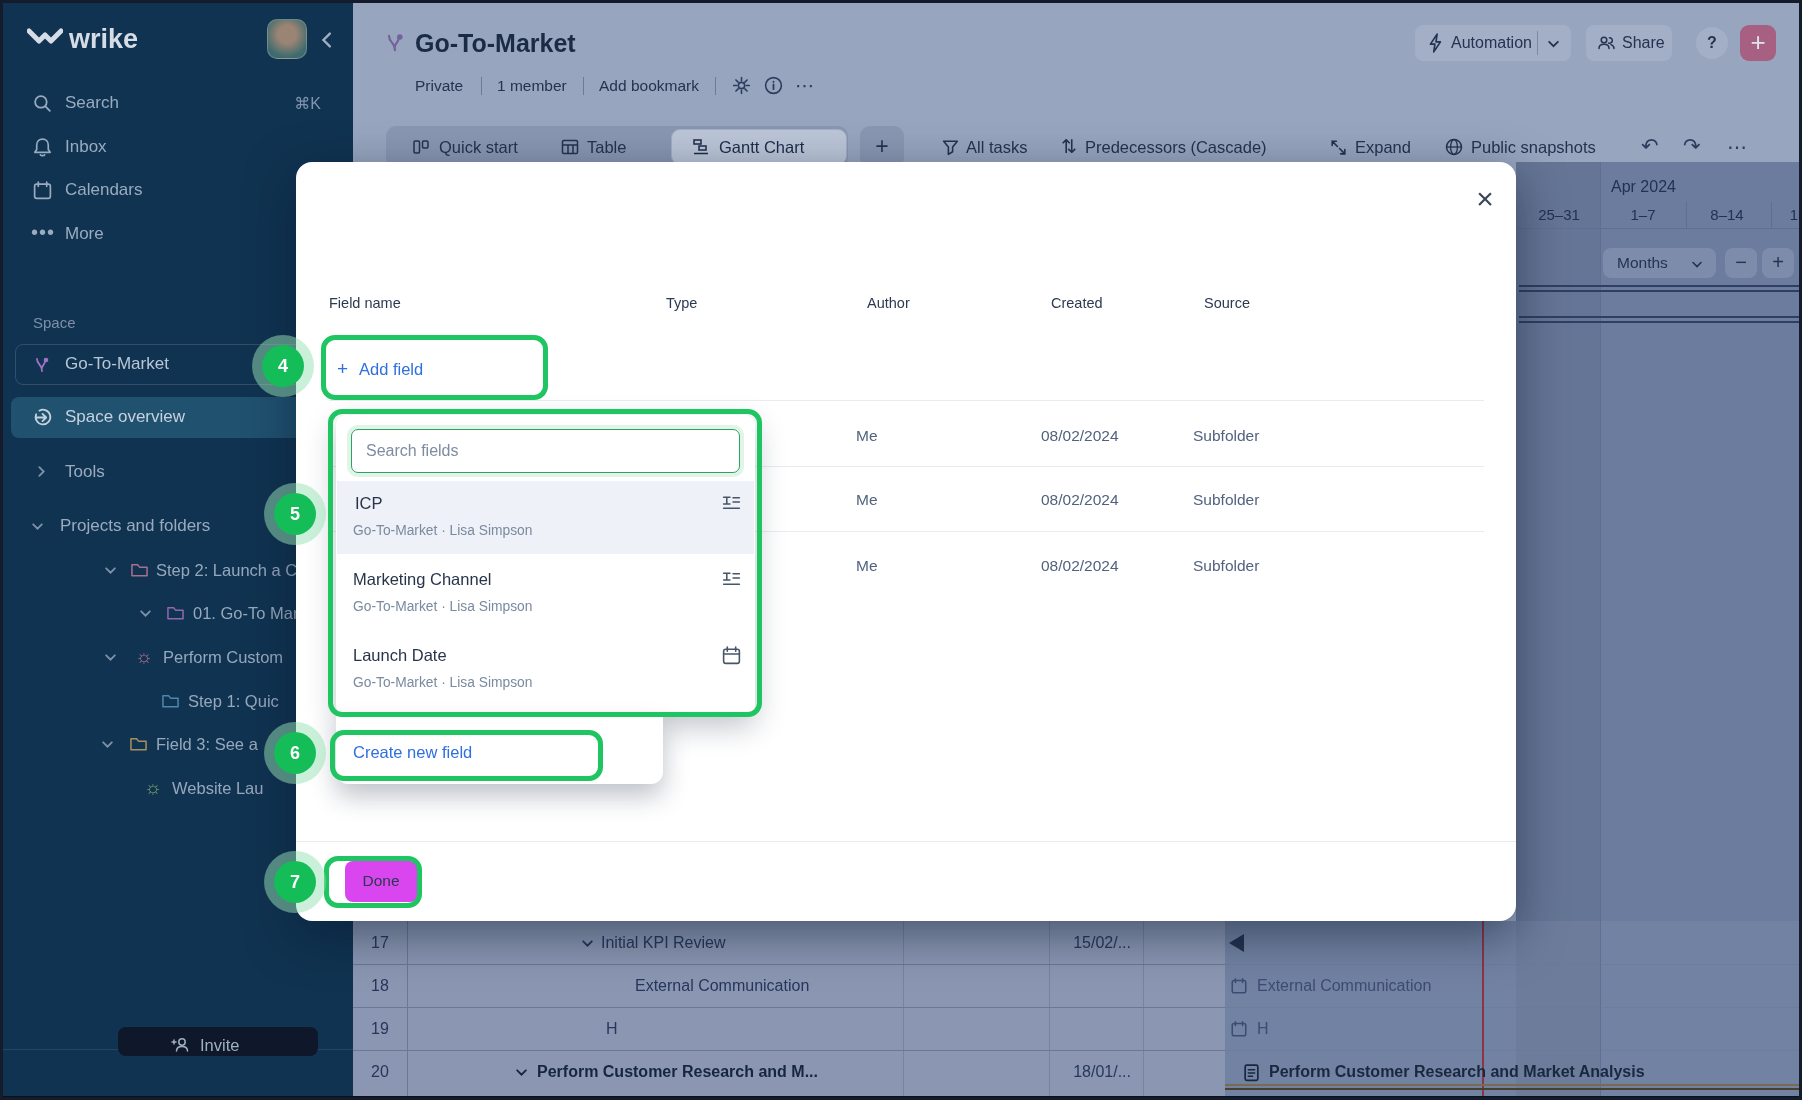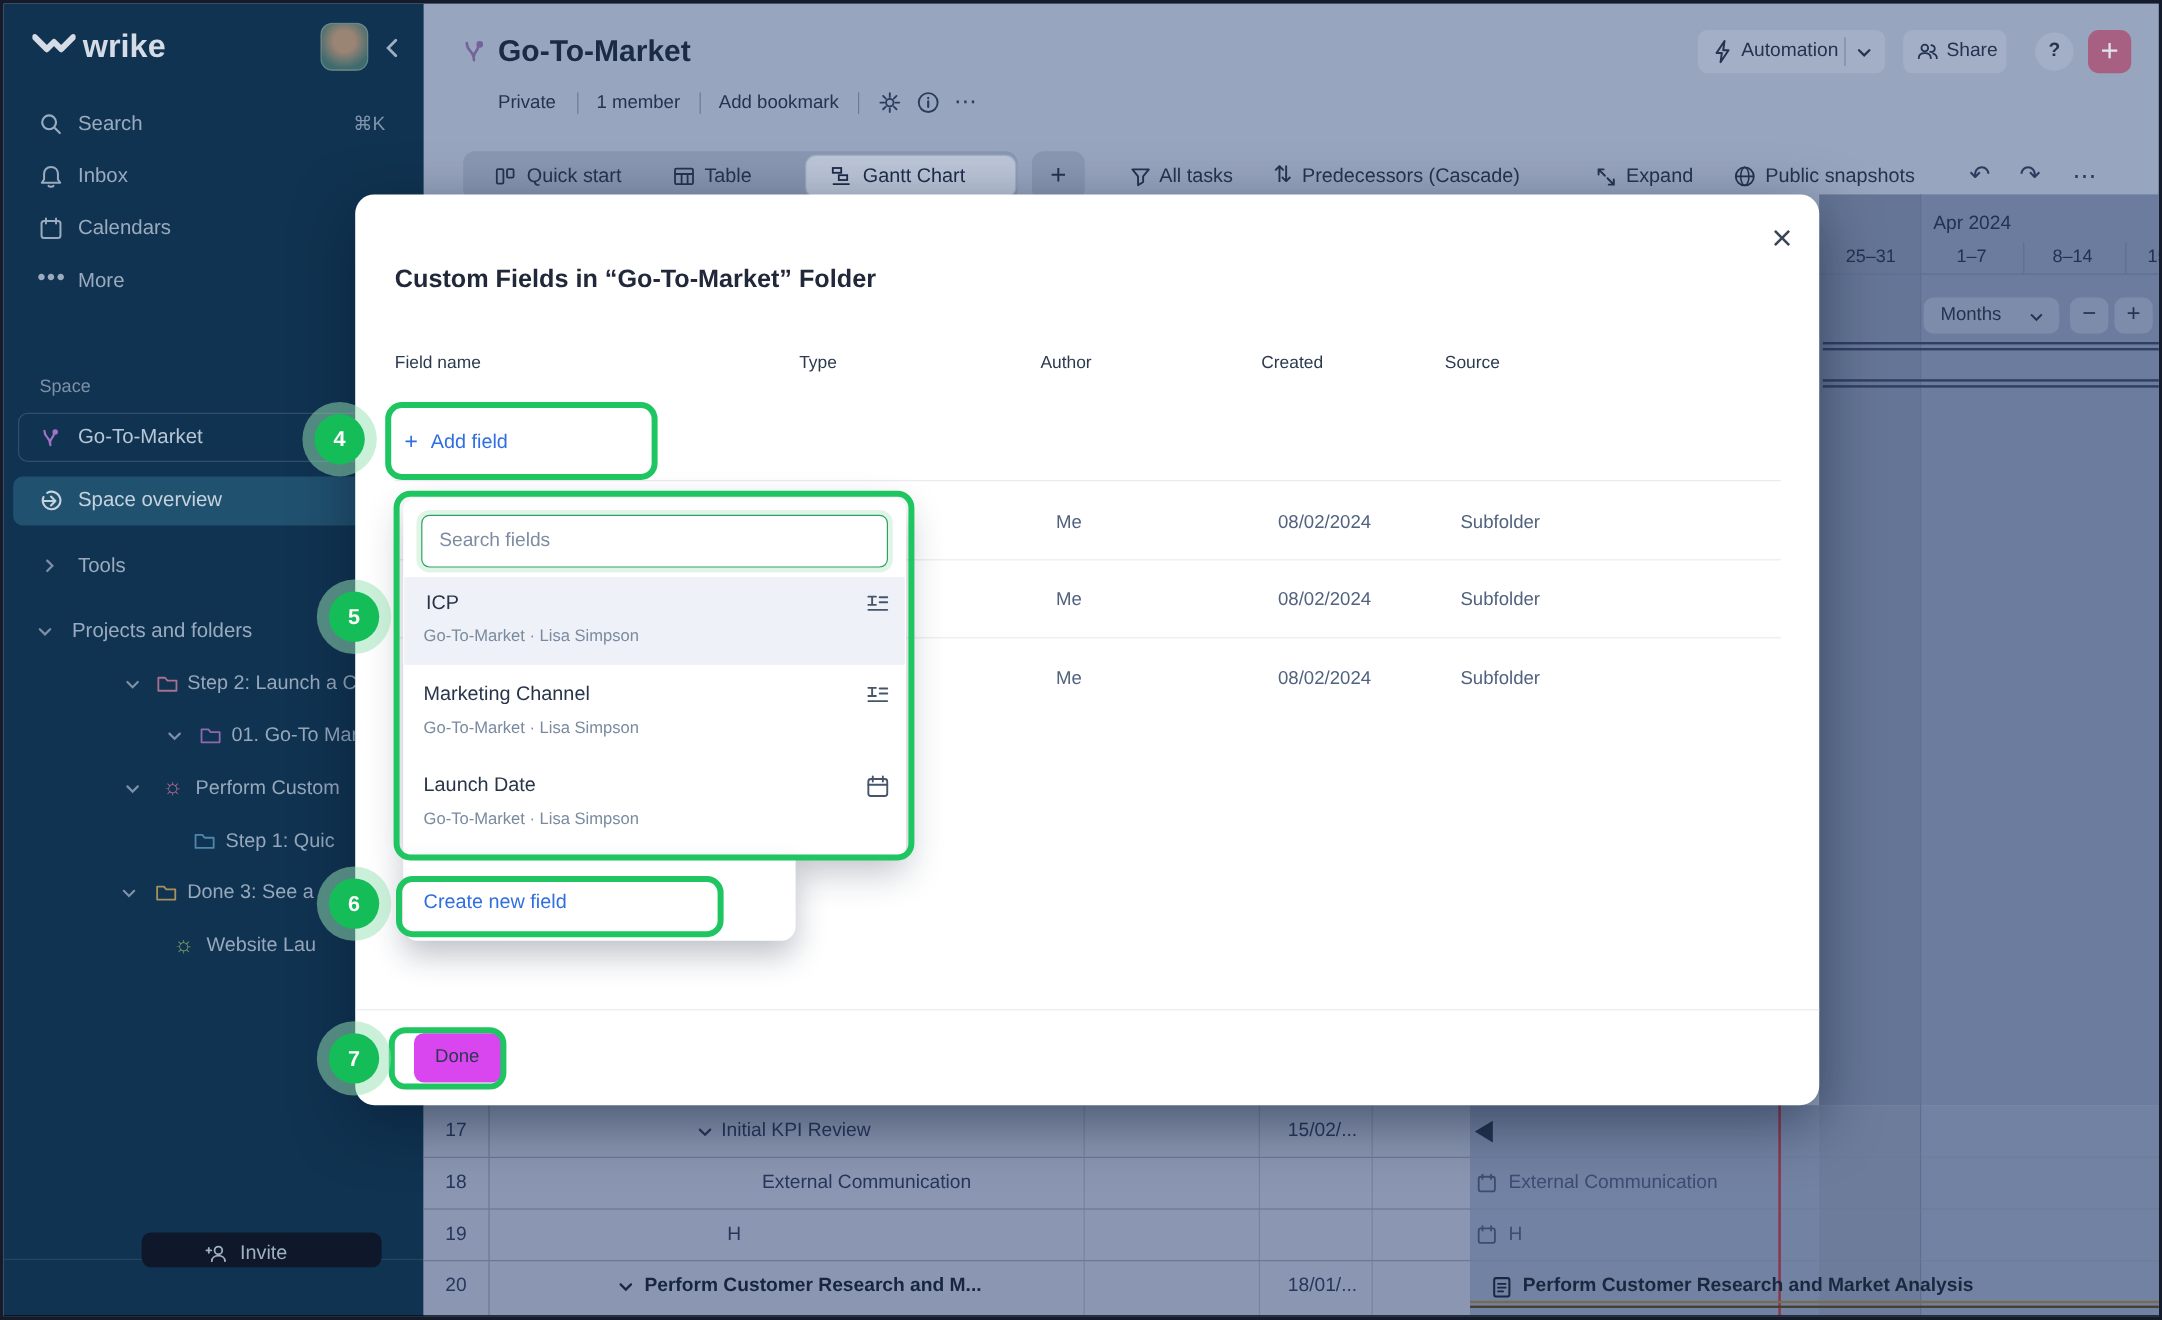--- a/index.html
+++ b/index.html
@@ -26,21 +26,21 @@
   .dbl{position:absolute;height:1.5px;background:#2e3f63;}
   
   #btable{left:350px;top:918px;width:872px;height:175px;background:#8b97b2;}
   #bgantt{left:1222px;top:918px;width:580px;height:175px;background:#7282a2;}
   .bdiv{position:absolute;height:1px;background:#6b7892;}
   .btxt{color:#26365c;font-size:16px;}
   
   #modal{left:293px;top:159px;width:1220px;height:759px;background:#ffffff;border-radius:16px;box-shadow:0 14px 48px rgba(8,22,44,.5);}
   .mdiv{position:absolute;height:1px;background:#e9ebf1;}
   .mhead{color:#2c3a50;font-size:14.5px;}
-  .mcell{color:#51627e;font-size:15.5px;margin-left:24px;}
+  .mcell{color:#51627e;font-size:15.5px;}
   .blue{color:#2f6fe0;}
   
   #ddpanel{left:333px;top:412px;width:419px;height:301px;background:#fff;border-radius:10px;box-shadow:0 10px 30px rgba(20,35,60,.28);}
   #ddfoot{left:333px;top:713px;width:327px;height:68px;background:#fff;border-radius:0 0 12px 12px;box-shadow:0 12px 26px rgba(20,35,60,.28);}
   .ddname{color:#28344a;font-size:16.5px;}
   .ddmeta{color:#7a8a9f;font-size:13.8px;}
   
   .abox{position:absolute;border:5px solid #1fc561;border-radius:14px;z-index:70;}
   .acirc{position:absolute;width:42px;height:42px;border-radius:50%;background:#14bd58;z-index:72;
          color:#fff;font-size:18px;font-weight:700;display:flex;align-items:center;justify-content:center;
@@ -141,21 +141,21 @@
         <path d="M2 4 h6 l2 2.5 h8 v9 H2 Z" stroke="#4e86ad" stroke-width="1.6" fill="none" stroke-linejoin="round"></path>
       </svg>
     <div class="cv streelabel" style="left:185px;top:698px">Step 1: Quic</div>
 
     <svg class="abs" style="left:98px;top:735px" width="13" height="13" viewBox="0 0 12 12">
         <path d="M2 4 l4 4 4-4" stroke="#7e90a8" stroke-width="1.7" fill="none" stroke-linecap="round"></path>
       </svg>
     <svg class="abs" style="left:126px;top:732px" width="19" height="17" viewBox="0 0 20 18">
         <path d="M2 4 h6 l2 2.5 h8 v9 H2 Z" stroke="#a8905b" stroke-width="1.6" fill="none" stroke-linejoin="round"></path>
       </svg>
-    <div class="cv streelabel" style="left:153px;top:741px">Done 3: See a</div>
+    <div class="cv streelabel" style="left:153px;top:741px">Field 3: See a</div>
 
     <div class="cc" style="left:150px;top:785px;color:#7ba065;font-size:19px">☼</div>
     <div class="cv streelabel" style="left:169px;top:785px">Website Lau</div>
 
     <div class="abs" style="left:0;top:1046px;width:350px;height:1px;background:rgba(255,255,255,.09)"></div>
     <div class="abs" style="left:115px;top:1024px;width:200px;height:29px;background:#0f172a;border-radius:8px">
       <svg class="abs" style="left:53px;top:8px" width="20" height="20" viewBox="0 0 20 20">
           <circle cx="11" cy="7" r="3.2" stroke="#9fb0c4" stroke-width="1.5" fill="none"></circle>
           <path d="M5.5 16 c0-3 2.5-4.6 5.5-4.6 s5.5 1.6 5.5 4.6" stroke="#9fb0c4" stroke-width="1.5" fill="none" stroke-linecap="round"></path>
           <path d="M3 5 v4 M1 7 h4" stroke="#9fb0c4" stroke-width="1.5" stroke-linecap="round"></path>
@@ -341,21 +341,20 @@
         <path d="M5 6.5h6 M5 9.5h6 M5 12.5h4" stroke="#19273f" stroke-width="1.4" stroke-linecap="round"></path>
       </svg>
     <div class="cv" style="left:44px;top:151px;font-size:16px;font-weight:700;color:#19273f">Perform Customer Research and Market Analysis</div>
     <div class="abs" style="left:0;top:163px;width:580px;height:2px;background:#7a6b50"></div>
     <div class="abs" style="left:0;top:167px;width:580px;height:2px;background:#47402e"></div>
   </div>
   <div class="abs" style="left:0;top:1093px;width:1802px;height:7px;background:#0a0f1a"></div>
 
   <div id="modal" class="abs z50">
     <div class="cc" style="left:1189px;top:37px;font-size:30px;color:#3a4556;font-weight:300">×</div>
-    <div class="cv" style="left:33px;top:71px;font-size:21px;font-weight:600;color:#20283a">Custom Fields in “Go-To-Market” Folder</div>
 
     <div class="cv mhead" style="left:33px;top:141px">Field name</div>
     <div class="cv mhead" style="left:370px;top:141px">Type</div>
     <div class="cv mhead" style="left:571px;top:141px">Author</div>
     <div class="cv mhead" style="left:755px;top:141px">Created</div>
     <div class="cv mhead" style="left:908px;top:141px">Source</div>
 
     <div class="cv" style="left:41px;top:207px;font-size:19px;color:#2f6fe0">+</div>
     <div class="cv blue" style="left:63px;top:207px;font-size:16.5px">Add field</div>
     <div class="mdiv" style="left:33px;top:238px;width:1155px"></div>

